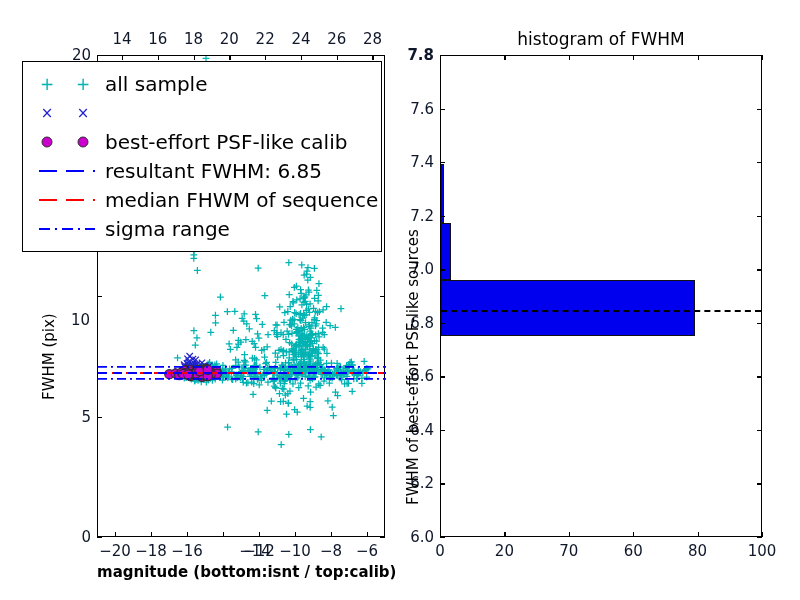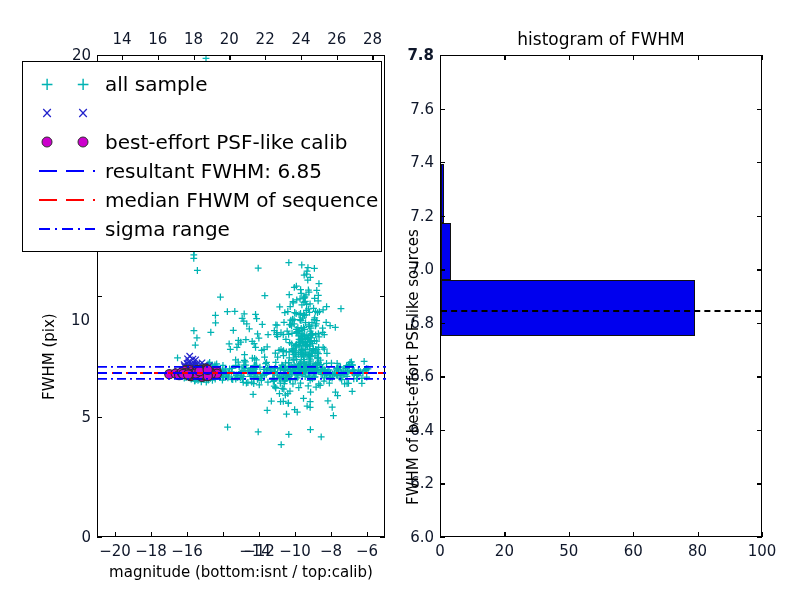--- a/index.html
+++ b/index.html
@@ -1145,39 +1145,39 @@
       <div class="tick-mark tick-h" style="left: 97px; top: 537px;"></div>
       <div class="tick-mark tick-h" style="left: 380px; top: 537px;"></div>
       <div class="tick-mark tick-h" style="left: 97px; top: 416.5px;"></div>
       <div class="tick-mark tick-h" style="left: 380px; top: 416.5px;"></div>
       <div class="tick-mark tick-h" style="left: 97px; top: 296px;"></div>
       <div class="tick-mark tick-h" style="left: 380px; top: 296px;"></div>
       <div class="tick-mark tick-h" style="left: 97px; top: 55px;"></div>
       <div class="tick-mark tick-h" style="left: 380px; top: 55px;"></div>
     </div>
 
-  <div class="axis-label" id="left-xlabel" style="left:97px; top:563px; width:288px;">magnitude (bottom:isnt / top:calib)</div>
+  <div class="axis-label" id="left-xlabel" style="left:97px; top:563px; width:288px;font-weight:bold;">magnitude (bottom:isnt / top:calib)</div>
 
   <div class="axis-label-rot" id="left-ylabel" style="left:40px; top:400px;">FWHM (pix)</div>
 
   <div class="axes-title" id="right-title">histogram of FWHM</div>
 
   <div class="axes-frame" id="right-axes">
     <div id="hist-bars">
         <div class="hist-bar" style="left: 0px; top: 223.594px; height: 56.2333px; width: 254.38px;"></div>
         <div class="hist-bar" style="left: 0px; top: 167.361px; height: 56.2333px; width: 9.66px;"></div>
         <div class="hist-bar" style="left: 0px; top: 108.45px; height: 58.9111px; width: 3.22px;"></div>
         <div class="hline-dash" style="left: 0px; width: 320px; top: 254.389px;"></div>
       </div>
   </div>
 
   <div id="right-bottom-ticks">
       <div class="tick-label tick-x" style="left: 440px; top: 542px;">0</div>
       <div class="tick-label tick-x" style="left: 504.4px; top: 542px;">20</div>
-      <div class="tick-label tick-x" style="left: 568.8px; top: 542px;">50</div>
+      <div class="tick-label tick-x" style="left: 568.8px; top: 542px;">70</div>
       <div class="tick-label tick-x" style="left: 633.2px; top: 542px;">60</div>
       <div class="tick-label tick-x" style="left: 697.6px; top: 542px;">80</div>
       <div class="tick-label tick-x" style="left: 762px; top: 542px;">100</div>
     </div>
   <div id="right-y-ticks">
       <div class="tick-label tick-y" style="left: 392px; width: 42px; top: 537px;">6.0</div>
       <div class="tick-label tick-y" style="left: 392px; width: 42px; top: 483.444px;">6.2</div>
       <div class="tick-label tick-y" style="left: 392px; width: 42px; top: 429.889px;">6.4</div>
       <div class="tick-label tick-y" style="left: 392px; width: 42px; top: 376.333px;">6.6</div>
       <div class="tick-label tick-y" style="left: 392px; width: 42px; top: 322.778px;">6.8</div>

